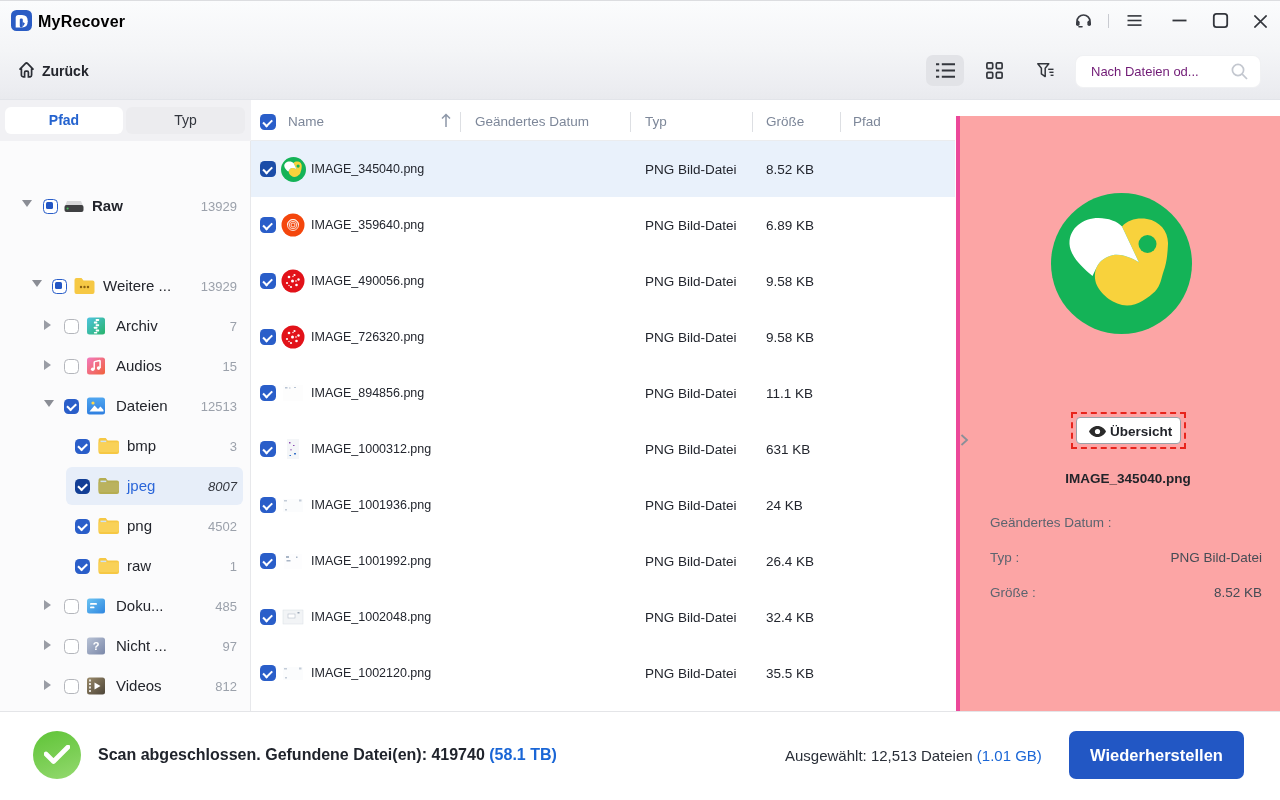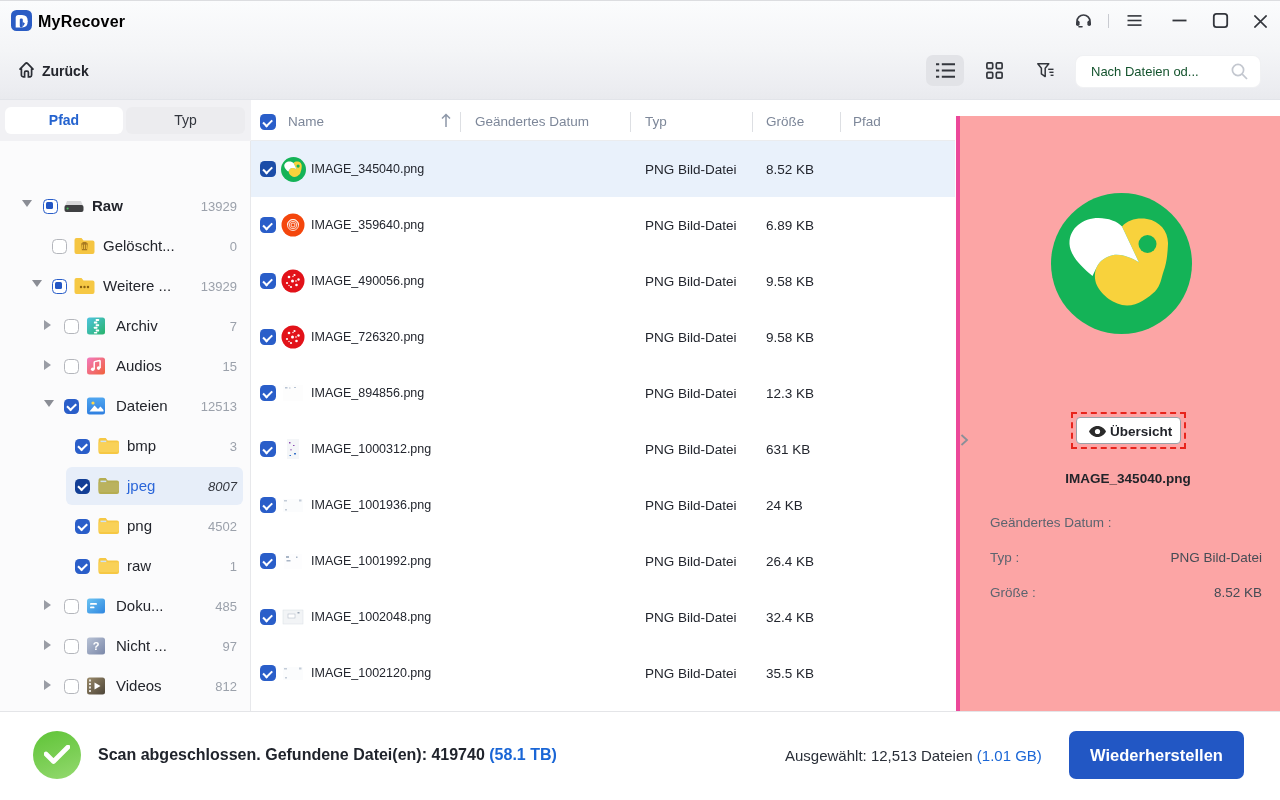--- a/index.html
+++ b/index.html
@@ -12,21 +12,21 @@
     background:linear-gradient(180deg,#fbfcfd 0%,#f4f5f7 50%,#ecedf1 88%,#e9eaee 100%);
     border-bottom:1px solid #e2e4e9; border-top:1px solid #dcdde0; }
   #logo { left:11px; top:10px; width:21px; height:21px; }
   #appname { left:38px; top:13px; font-size:16px; font-weight:bold; color:#000000; letter-spacing:0.2px;}
   .winicon { top:12px; width:18px; height:18px; }
   #sep1 { left:1108px; top:14px; width:1px; height:14px; background:#c9cbd1; }
   #backtxt { left:42px; top:63px; font-size:14px; font-weight:bold; color:#23252c; }
   #listbtn { left:926px; top:55px; width:38px; height:31px; background:#e2e3e7; border-radius:7px; }
   .search { left:1076px; top:56px; width:184px; height:31px; background:#fff; border-radius:7px;
     box-shadow:0 0 0 1px #f0f1f3; }
-  .search span { position:absolute; left:15px; top:8px; font-size:13px; color:#14532d; }
+  .search span { position:absolute; left:15px; top:8px; font-size:13px; color:#701a75; }
 
   
   #sidebar { left:0; top:100px; width:251px; height:611px; background:#fbfbfc; border-right:1px solid #e7e8eb; }
   #tabstrip { left:0px; top:0px; width:251px; height:41px; background:#f1f1f4; }
   #tabPfad { left:5px; top:7px; width:118px; height:27px; background:#fff; border-radius:6px;
     text-align:center; line-height:27px; font-size:14px; font-weight:bold; color:#2463cf; }
   #tabTyp { left:126px; top:7px; width:119px; height:27px; background:#ececef; border-radius:6px;
     text-align:center; line-height:27px; font-size:14px; color:#33363e; }
   .trow { position:absolute; left:0; width:251px; height:40px; }
   .exp { position:absolute; top:14px; width:0; height:0; }
@@ -164,30 +164,20 @@
     <div class="exp expdown" style="left:22px;"></div>
     <div class="cb cb-ind" style="left:43px;"></div>
     <div class="ticon" style="left:63px;"><svg width="22" height="20" viewBox="0 0 22 20">
           <path d="M4 5 L18 5 L20 10 L2 10 Z" fill="#d8d8da"></path>
           <rect x="1.5" y="9" width="19" height="7" rx="2" fill="#3f4042"></rect>
           <circle cx="4.6" cy="12.5" r="1.1" fill="#49c15e"></circle>
         </svg></div>
     <div class="tlabel b" style="left:92px;">Raw</div>
     <div class="tcount">13929</div>
   </div>
-  <div class="trow" style="top:126px;">
-    <div class="cb cb-un" style="left:52px;"></div>
-    <div class="ticon" style="left:73px;"><svg width="23" height="20" viewBox="0 0 23 20">
-          <path d="M1.5 4 a2 2 0 0 1 2-2 h5 l2 2.4 h9 a2 2 0 0 1 2 2 v9.6 a2 2 0 0 1 -2 2 h-16 a2 2 0 0 1 -2-2 Z" fill="#f5c542"></path>
-          <path d="M8.2 7.2 h6.6 l-0.7 7 h-5.2 Z M9.5 6 h4 v1.2 h-4 Z" fill="#9a6b1a" opacity="0.85"></path>
-          <path d="M9.6 8.6 v4.4 M11.5 8.6 v4.4 M13.4 8.6 v4.4" stroke="#f5c542" stroke-width="0.9"></path>
-        </svg></div>
-    <div class="tlabel" style="left:103px;">Gelöscht...</div>
-    <div class="tcount">0</div>
-  </div>
   <div class="trow" style="top:166px;">
     <div class="exp expdown" style="left:32px;"></div>
     <div class="cb cb-ind" style="left:52px;"></div>
     <div class="ticon" style="left:73px;"><svg width="23" height="20" viewBox="0 0 23 20">
           <path d="M1.5 4 a2 2 0 0 1 2-2 h5 l2 2.4 h9 a2 2 0 0 1 2 2 v9.6 a2 2 0 0 1 -2 2 h-16 a2 2 0 0 1 -2-2 Z" fill="#f6c844"></path>
           <circle cx="8" cy="11" r="1.2" fill="#8a6010"></circle>
           <circle cx="11.5" cy="11" r="1.2" fill="#8a6010"></circle>
           <circle cx="15" cy="11" r="1.2" fill="#8a6010"></circle>
         </svg></div>
     <div class="tlabel" style="left:103px;">Weitere ...</div>
@@ -438,21 +428,21 @@
     <div class="thumb"><svg width="24" height="24" viewBox="0 0 48 48">
           <rect x="4" y="8" width="40" height="32" fill="#fdfdfd"></rect>
           <g fill="#b8c4d4">
             <rect x="8" y="12" width="5" height="3"></rect>
             <rect x="16" y="13" width="3" height="2"></rect>
             <rect x="26" y="12" width="4" height="2"></rect>
           </g>
         </svg></div>
     <div class="fname">IMAGE_894856.png</div>
     <div class="ftyp">PNG Bild-Datei</div>
-    <div class="fsize">12.3 KB</div>
+    <div class="fsize">11.1 KB</div>
   </div>
   <div class="frow" style="top:321px;">
     <div class="fcb"></div>
     <div class="thumb"><svg width="24" height="24" viewBox="0 0 48 48">
           <rect x="12" y="4" width="24" height="40" fill="#f4f6f8"></rect>
           <g fill="#8a4ab0">
             <rect x="16" y="10" width="3" height="3"></rect>
             <rect x="24" y="16" width="3" height="2"></rect>
             <rect x="19" y="24" width="2" height="3"></rect>
             <rect x="26" y="32" width="4" height="3" fill="#3a74c9"></rect>

